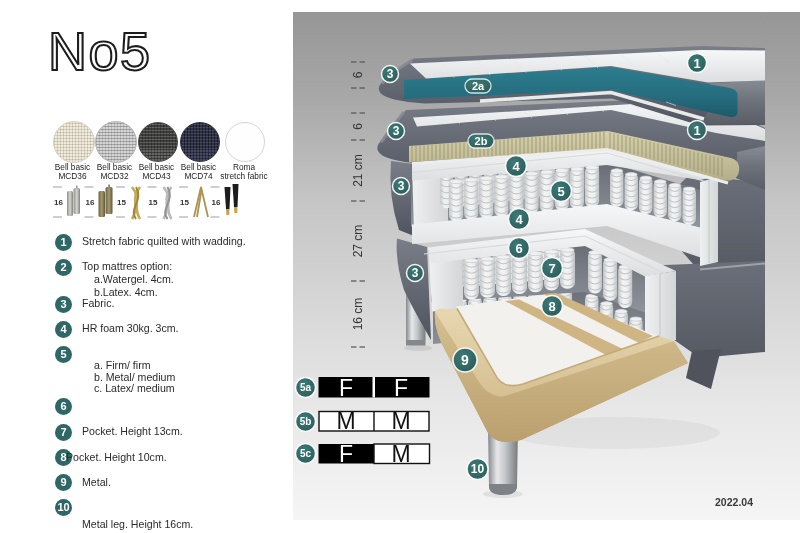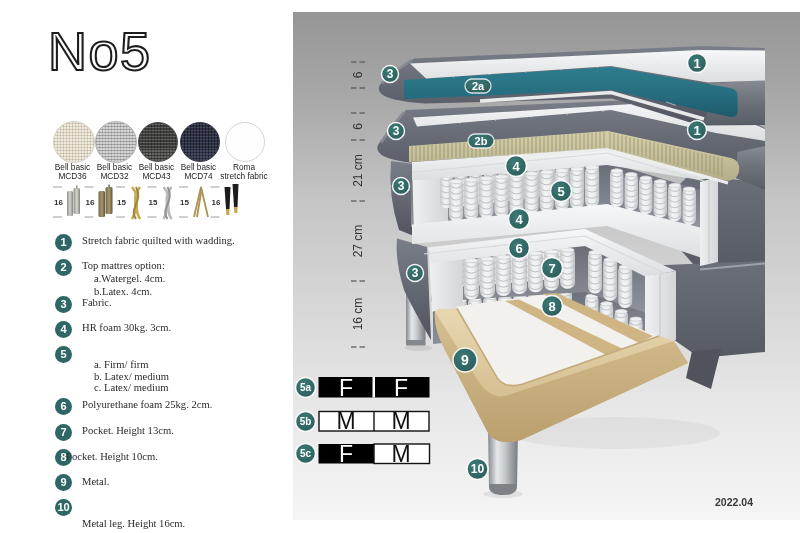--- a/index.html
+++ b/index.html
@@ -15,21 +15,21 @@
   .swatch { position:absolute; border-radius:50%; }
   .sw1 { background:repeating-linear-gradient(90deg,rgba(90,80,60,0.18) 0 1px,rgba(0,0,0,0) 1px 3px),repeating-linear-gradient(0deg,#efebdf 0 1.5px,#d5cdb8 1.5px 3px); border:1px solid #d8d2c4; }
   .sw2 { background:repeating-linear-gradient(90deg,rgba(60,60,60,0.18) 0 1px,rgba(0,0,0,0) 1px 3px),repeating-linear-gradient(0deg,#d5d5d5 0 1.5px,#a4a4a4 1.5px 3px); border:1px solid #b5b5b5; }
   .sw3 { background:repeating-linear-gradient(90deg,rgba(0,0,0,0.25) 0 1px,rgba(0,0,0,0) 1px 3px),repeating-linear-gradient(0deg,#646462 0 1.5px,#3e3e3d 1.5px 3px); border:1px solid #4a4a48; }
   .sw4 { background:repeating-linear-gradient(90deg,rgba(0,0,0,0.3) 0 1px,rgba(70,80,130,0.25) 1px 3px),repeating-linear-gradient(0deg,#434659 0 1.5px,#272830 1.5px 3px); border:1px solid #333440; }
   .sw5 { background:#fefefe; border:1.5px solid #d5d5d5; }
   .swlbl { position:absolute; font-size:8.3px; line-height:9px; color:#1e1e1e; text-align:center; }
   .legrow { position:absolute; left:48px; top:181px; }
   .lc { position:absolute; width:17px; height:17px; border-radius:50%; background:#2e6765;
         color:#fff; font-size:11px; font-weight:bold; text-align:center; line-height:17px; }
-  .lt { position:absolute; font-size:10.6px; color:#2b2b2b; white-space:nowrap;font-family:Liberation Serif, serif; }
+  .lt { position:absolute; font-size:10.6px; color:#2b2b2b; white-space:nowrap; }
 </style>
 </head>
 <body>
 <div id="page">
 
   <div class="title">No5</div>
 
 
 <div class="swatch sw1" style="left:52.5px;top:120.5px;width:40px;height:40px"></div>
 <div class="swlbl" style="left:30.5px;top:163px;width:84px">Bell basic<br>MCD36</div>
@@ -132,25 +132,24 @@
 <div class="lt" style="left:94px;top:285.5px">b.Latex. 4cm.</div>
 
 <div class="lc" style="left:55px;top:295.5px">3</div>
 <div class="lt" style="left:82px;top:297.0px">Fabric.</div>
 
 <div class="lc" style="left:55px;top:320.5px">4</div>
 <div class="lt" style="left:82px;top:322.0px">HR foam 30kg. 3cm.</div>
 
 <div class="lc" style="left:55px;top:345.5px">5</div>
 <div class="lt" style="left:94px;top:358.5px">a. Firm/ firm</div>
-<div class="lt" style="left:94px;top:371.0px">b. Latex/ medium</div>
+<div class="lt" style="left:94px;top:371.0px">b. Metal/ medium</div>
 <div class="lt" style="left:94px;top:382.0px">c. Latex/ medium</div>
 
 <div class="lc" style="left:55px;top:397.5px">6</div>
-<div class="lt" style="left:82px;top:399.0px">Polyurethane foam 25kg. 2cm.</div>
 
 <div class="lc" style="left:55px;top:423.5px">7</div>
 <div class="lt" style="left:82px;top:425.0px">Pocket. Height 13cm.</div>
 
 <div class="lc" style="left:55px;top:449.0px">8</div>
 <div class="lt" style="left:66px;top:450.5px">Pocket. Height 10cm.</div>
 
 <div class="lc" style="left:55px;top:474.0px">9</div>
 <div class="lt" style="left:82px;top:475.5px">Metal.</div>
 

